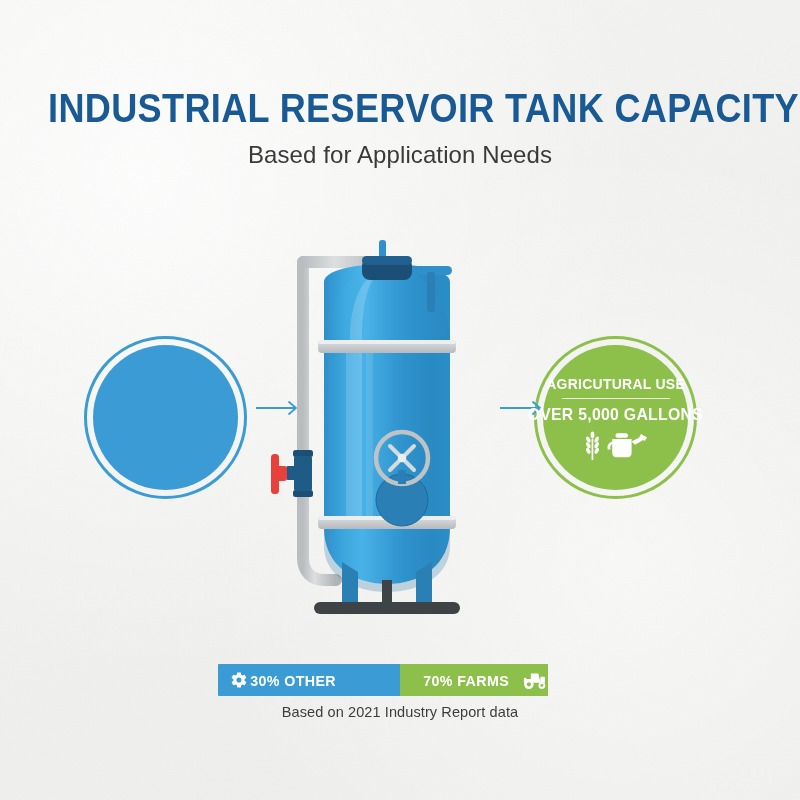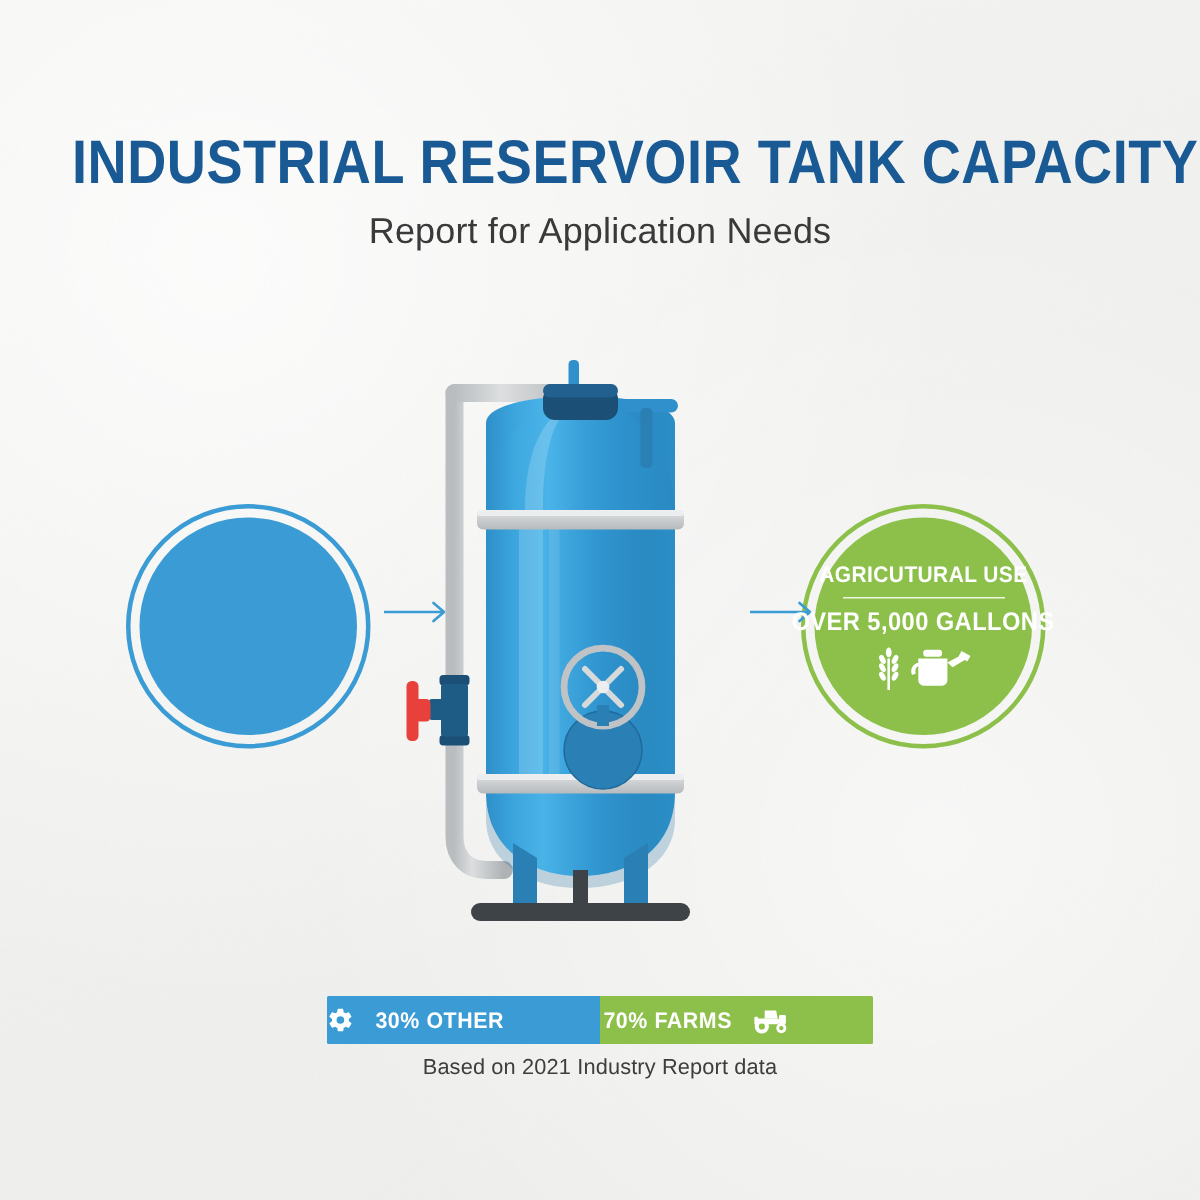--- a/index.html
+++ b/index.html
@@ -166,27 +166,27 @@
   }
   .stat-seg {
     display: flex;
     align-items: center;
     height: 100%;
     box-sizing: border-box;
   }
   #stat-other {
     width: 182px;
     background: #3b9bd5;
-    gap: 12px;
+    padding-left: 12px;
   }
   #stat-farms {
-    width: 182px;
+    width: 148px;
     background: #8cc04a;
-    padding-right: 12px;
     gap: 11px;
+    justify-content: flex-end;
   }
   .stat-label {
     font-family: "Liberation Sans Narrow", "Liberation Sans", sans-serif;
     font-weight: bold;
     font-size: 15px;
     letter-spacing: 0.4px;
     color: #ffffff;
     transform: scaleX(0.95);
     white-space: nowrap;
   }
@@ -214,21 +214,21 @@
         <feComponentTransfer>
           <feFuncA type="linear" slope="0.10"></feFuncA>
         </feComponentTransfer>
       </filter>
     </defs>
     <rect width="800" height="800" filter="url(#noiseFilter)" fill="#ffffff"></rect>
   </svg>
 
   <div id="header">
     <h1 id="main-title">INDUSTRIAL RESERVOIR TANK CAPACITY</h1>
-    <p id="subtitle">Report for Application Needs</p>
+    <p id="subtitle">Based for Application Needs</p>
   </div>
 
   <div id="badge-left" class="badge">
     <div class="ring"></div>
     <div class="disc"></div>
   </div>
 
   <div id="badge-right" class="badge">
     <div class="ring"></div>
     <div class="disc"></div>

